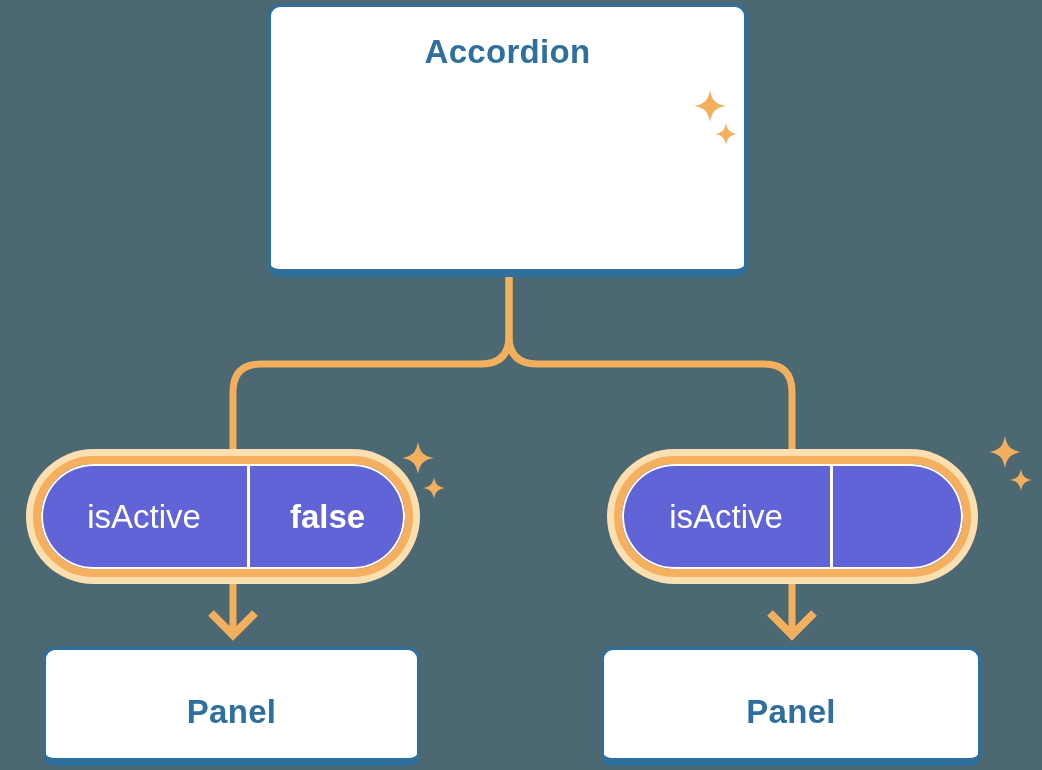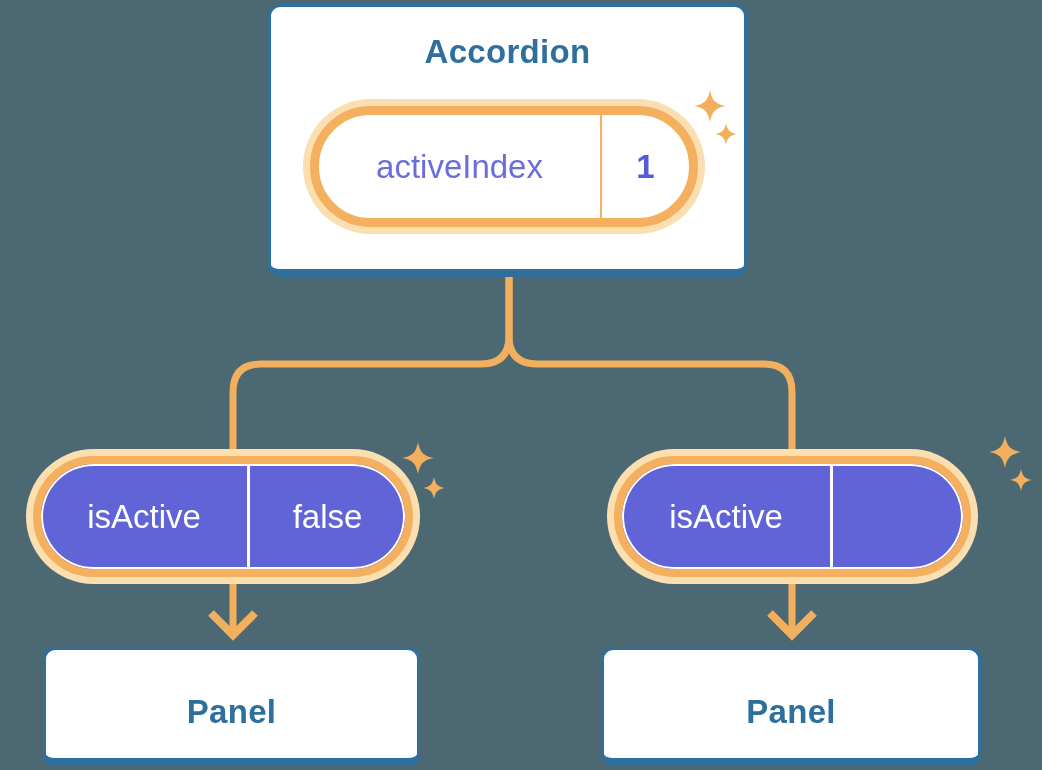--- a/index.html
+++ b/index.html
@@ -102,21 +102,21 @@
   #prop-pill-right { left: 614px; top: 456px; width: 357px; height: 121px; }
   .prop-label-cell {
     display: flex; align-items: center; justify-content: center;
   }
   #prop-pill-left  .prop-label-cell { width: 206px; }
   #prop-pill-right .prop-label-cell { width: 208px; }
   .prop-divider { width: 3px; background: #FFFFFF; }
   .prop-value-cell {
     flex: 1;
     display: flex; align-items: center; justify-content: center;
-    font-weight: 400;
+    font-weight: 700;
   }
 
   
   .sparkles {
     position: absolute;
     left: 0; top: 0;
     z-index: 3;
     pointer-events: none;
   }
   .sparkles path { fill: var(--line, #F2B05F); }
@@ -130,25 +130,20 @@
     <path class="wire" d="M509,277 L509,336 Q509,364 481,364 L261,364 Q233,364 233,392 L233,630"></path>
     <path class="wire" d="M509,277 L509,336 Q509,364 537,364 L764,364 Q792,364 792,392 L792,630"></path>
     <path class="chev" d="M211,613 L233,635 L255,613"></path>
     <path class="chev" d="M770,613 L792,635 L814,613"></path>
   </svg>
 
   <div class="card" id="accordion-box">
     <div class="card-title">Accordion</div>
   </div>
 
-  <div id="state-pill">
-    <div class="state-label-cell">activeIndex</div>
-    <div class="state-divider"></div>
-    <div class="state-value-cell">1</div>
-  </div>
 
   <div class="prop-pill" id="prop-pill-left">
     <div class="prop-label-cell">isActive</div>
     <div class="prop-divider"></div>
     <div class="prop-value-cell">false</div>
   </div>
 
   <div class="prop-pill" id="prop-pill-right">
     <div class="prop-label-cell">isActive</div>
     <div class="prop-divider"></div>

